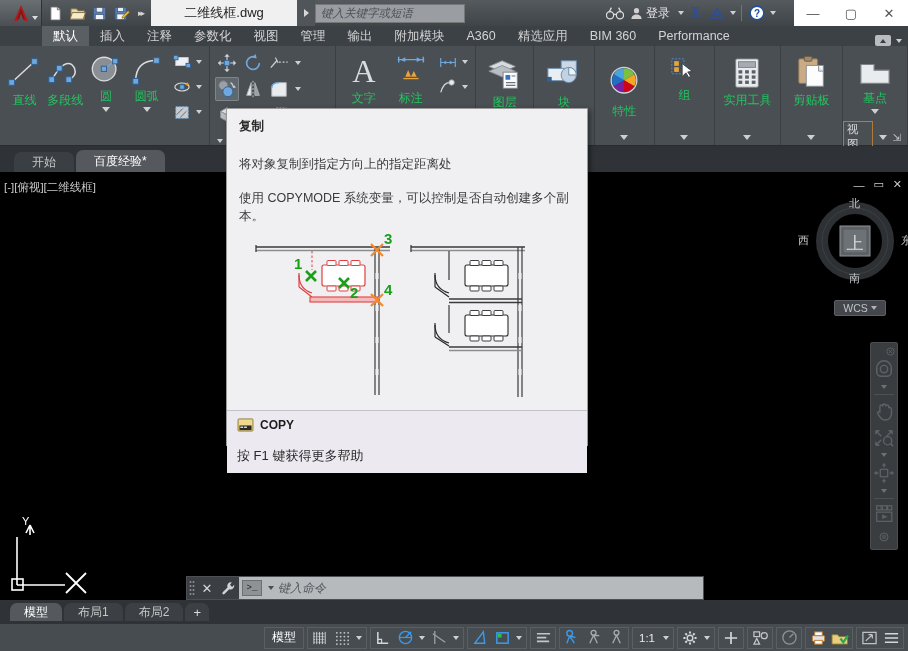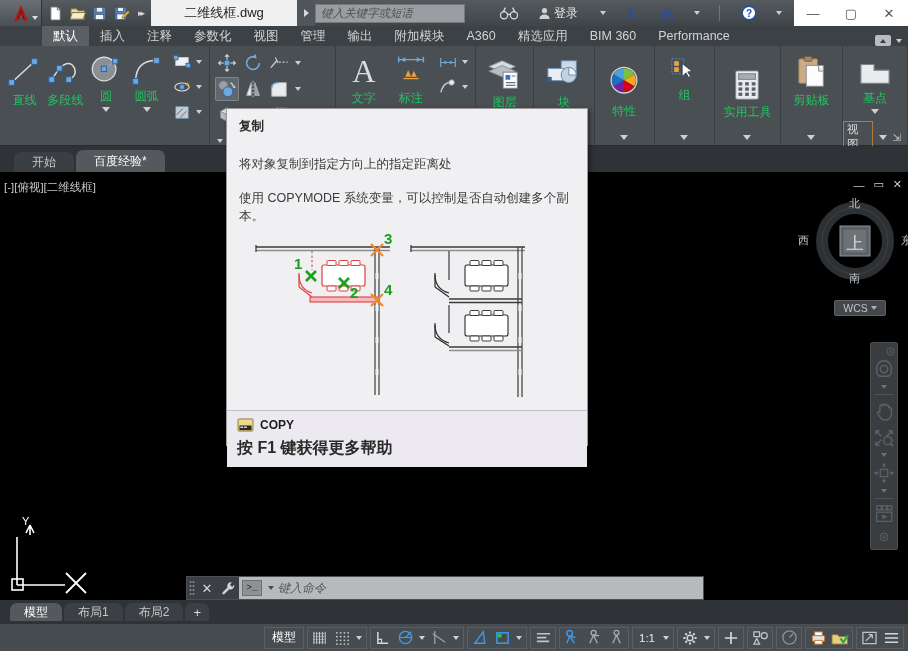--- a/index.html
+++ b/index.html
@@ -37,21 +37,21 @@
     display:flex;align-items:center;justify-content:center;
     font-size:13px; padding:0 10px;
   }
   .tab-caret { width:18px;height:26px;background:#50555a;display:flex;align-items:center;justify-content:center; }
   .tab-caret i { width:0;height:0;border-top:4px solid transparent;border-bottom:4px solid transparent;border-left:5px solid #d8d8d8; }
   .searchbox {
     width:150px;height:19px;background:#9a9ea2;border:1px solid #777;
     display:flex;align-items:center;padding:0 5px;
     color:#4d5154;font-size:11.5px;font-style:italic;
   }
-  .tb-right { margin-left:auto; display:flex; align-items:center; height:26px; gap:16px; padding-right:12px;}
+  .tb-right { margin-left:auto; display:flex; align-items:center; height:26px; gap:2px; padding-right:18px;}
   .tb-item { display:flex;align-items:center;gap:3px;padding:0 4px;height:22px;color:#e3e3e3;font-size:12px; }
   .mini-caret { width:0;height:0;border-left:3px solid transparent;border-right:3px solid transparent;border-top:4px solid #cfcfcf; margin-left:2px;}
   .vsep { width:1px;height:16px;background:#6e7479; margin:0 3px; }
   .wbtns { display:flex; height:26px; background:#fff; }
   .wbtn { width:38px;height:26px;display:flex;align-items:center;justify-content:center;color:#555;font-size:13px; }
 
   
   .ribbon-tabs {
     position:absolute;left:0;top:26px;width:908px;height:20px;
     background:#3c4146; display:flex; align-items:flex-end; padding-left:42px;
@@ -176,21 +176,21 @@
     box-shadow:2px 2px 5px rgba(0,0,0,.45);
     display:flex; flex-direction:column;
   }
   .tt-top { padding:9px 12px 0 12px; }
   .tt-title { color:#2a2a2a; font-size:12.5px; font-weight:bold; margin-bottom:20px; }
   .tt-desc { color:#3a3a3a; font-size:12.5px; line-height:1.45; }
   .tt-desc2 { color:#3a3a3a; font-size:12.5px; line-height:1.45; margin-top:16px;}
   .tt-img { flex:1; display:flex;align-items:center;justify-content:center; }
   .tt-foot { border-top:1px solid #c2c2c6; background:#eceaf0; padding:7px 10px 8px 10px; }
   .tt-cmd { display:flex;align-items:center;gap:6px; color:#1d1d1d;font-size:12px;font-weight:bold; }
-  .tt-help { color:#2a2a2a;font-size:16px;font-weight:bold; margin-top:6px; }
+  .tt-help { color:#2a2a2a;font-size:13px;font-weight:normal; margin-top:15px; }
 </style>
 </head>
 <body>
 
 <div id="app">
 
   <div class="titlebar">
     <div class="app-btn">
       <svg width="24" height="20" viewBox="0 0 24 20">
         <path d="M12 2 L19 18 L15.5 18 L12 8.5 L8.5 18 L5 18 Z" fill="#b01c1c"></path>
@@ -629,21 +629,21 @@
           </svg>
           <span class="lbl">组</span>
         </div>
       </div>
       <div class="panel-more">
           <i></i>
         </div>
     </div>
 
     <div class="panel" style="width:66px">
-      <div class="panel-body" style="justify-content:center;padding-top:20px">
+      <div class="panel-body" style="justify-content:center;padding-top:8px">
         <div class="big-btn" style="width:62px">
           <svg width="34" height="34" viewBox="0 0 36 36">
             <rect x="6" y="2" width="24" height="30" rx="1.5" fill="#e9ecef" stroke="#7d8288"></rect>
             <rect x="9" y="5" width="18" height="6" fill="#a6acb2" stroke="#7d8288"></rect>
             <g fill="#5b6167">
               <rect x="9" y="14" width="4" height="3.5"></rect>
                 <rect x="16" y="14" width="4" height="3.5"></rect>
                 <rect x="23" y="14" width="4" height="3.5"></rect>
               <rect x="9" y="19.5" width="4" height="3.5"></rect>
                 <rect x="16" y="19.5" width="4" height="3.5"></rect>

